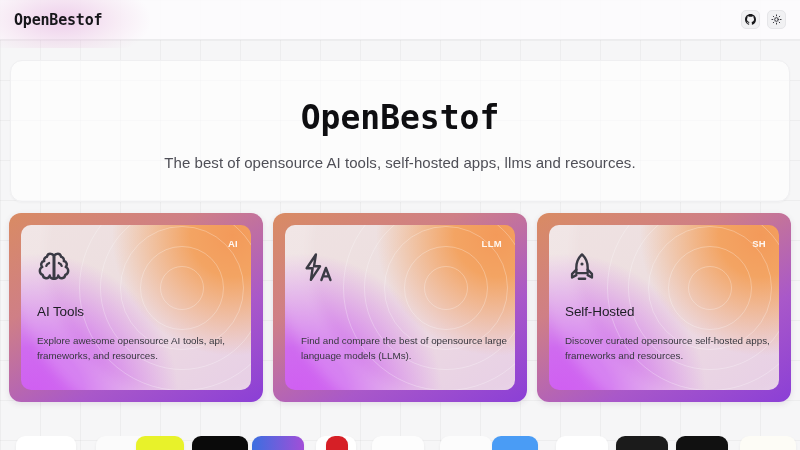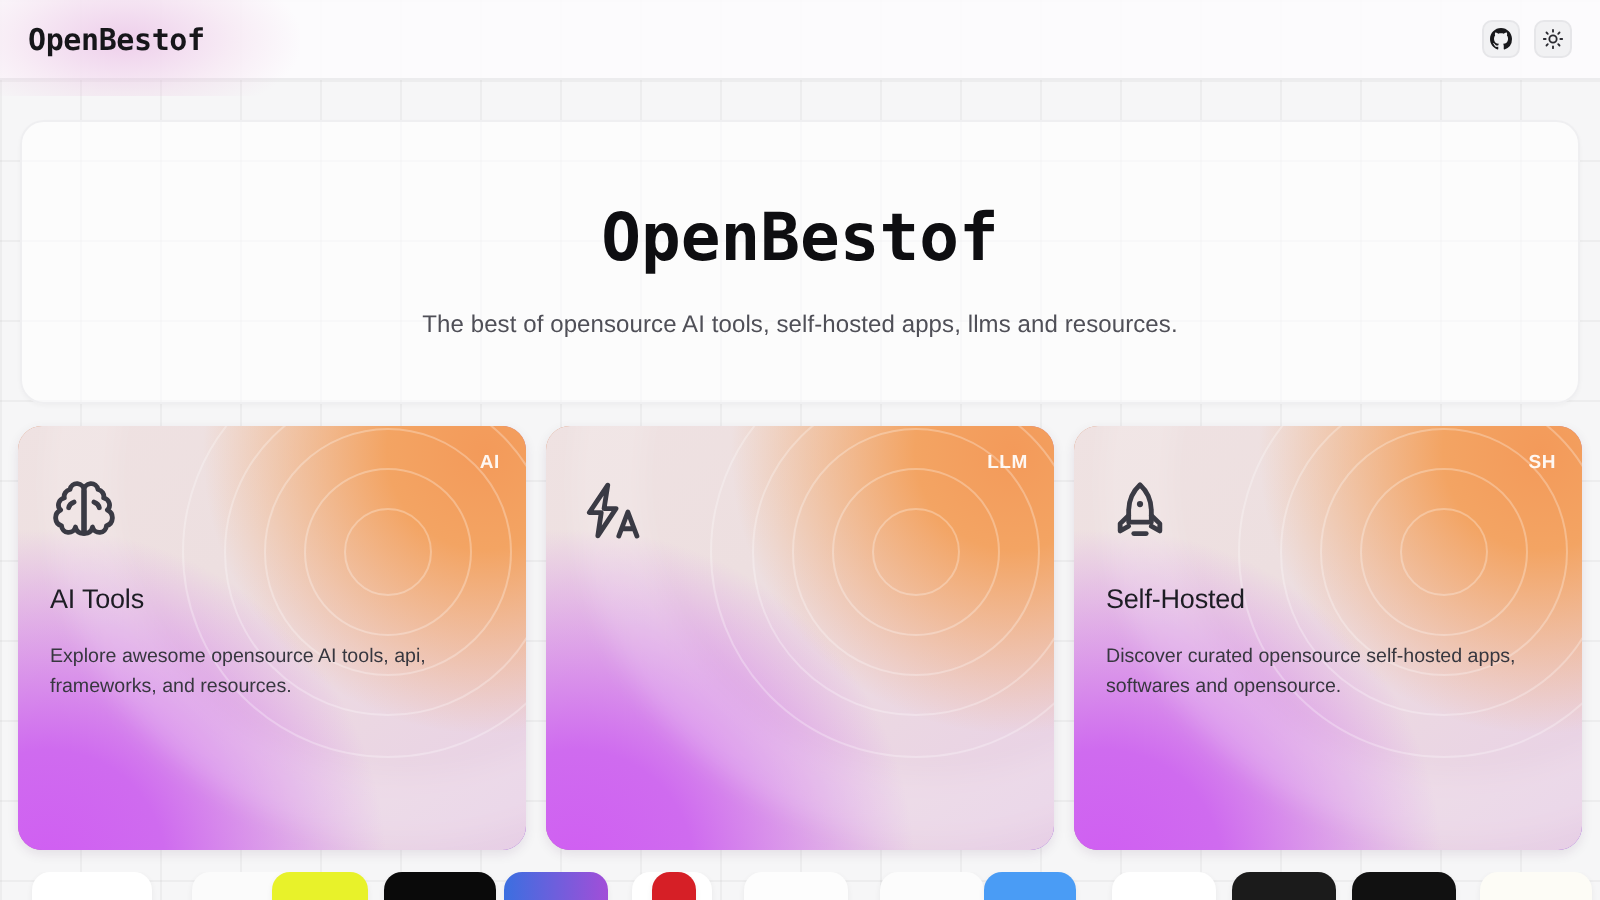--- a/index.html
+++ b/index.html
@@ -94,39 +94,39 @@
   #hero-title {
     font-family: "DejaVu Sans Mono", "Liberation Mono", monospace;
     font-size: 33px;
     font-weight: 700;
     color: #0e0e11;
     letter-spacing: 0px;
     margin-top: 6px;
   }
   #hero-sub {
     margin-top: 17px;
-    font-size: 12px;
+    font-size: 15px;
     color: #4f4f57;
     letter-spacing: 0.05px;
   }
 
   
   #cards {
     position: absolute;
     left: 9px; top: 213px;
     width: 782px;
     display: flex;
     gap: 10px;
   }
   .card {
     position: relative;
     width: 254px;
-    height: 212px;
+    height: 189px;
     border-radius: 12px;
-    padding: 0;
+    padding: 12px;
     background: linear-gradient(150deg, #d98b63 0%, #cf7f86 32%, #a958c9 68%, #8b3fd6 100%);
     box-shadow: 0 2px 6px rgba(60,20,70,0.10);
     cursor: pointer;
     overflow: hidden;
   }
   .card-inner {
     position: relative;
     width: 100%; height: 100%;
     border-radius: 10px;
     overflow: hidden;
@@ -286,20 +286,21 @@
             <i class="r4"></i>
             <i class="r5"></i>
         </div>
         <div class="badge">LLM</div>
         <div class="card-icon">
           <svg viewBox="0 0 24 24" fill="none" stroke="currentColor" stroke-width="1.7" stroke-linecap="round" stroke-linejoin="round">
             <path d="M10.5 2.5 4 12.2h4.2L7 20.4l6.4-9.6H9.2z"></path>
             <path d="M14.4 20.5 17.6 12l3.2 8.5M15.5 17.9h4.2"></path>
           </svg>
         </div>
+        <div class="card-desc">Find and compare the best of opensource large language models (LLMs).</div>
       </div>
     </div>
 
     <div class="card">
       <div class="card-inner">
         <div class="arc"></div>
         <div class="ripples">
           <i class="r1"></i>
             <i class="r2"></i>
             <i class="r3"></i>
@@ -309,21 +310,21 @@
         <div class="badge">SH</div>
         <div class="card-icon">
           <svg viewBox="0 0 24 24" fill="none" stroke="currentColor" stroke-width="1.7" stroke-linecap="round" stroke-linejoin="round">
             <path d="M12 2.4c2.6 2.4 4 5.8 4 9.3v3.9H8v-3.9c0-3.5 1.4-6.9 4-9.3z"></path>
             <circle cx="12" cy="9.2" r="1.1" fill="currentColor" stroke="none"></circle>
             <path d="M8 13.2 5 16.1v2.6l3-1.7M16 13.2l3 2.9v2.6l-3-1.7"></path>
             <path d="M9.8 19.6h4.4"></path>
           </svg>
         </div>
         <div class="card-title">Self-Hosted</div>
-        <div class="card-desc">Discover curated opensource self-hosted apps, softwares and opensource.</div>
+        <div class="card-desc">Discover curated opensource self-hosted apps, frameworks and resources.</div>
       </div>
     </div>
 
   </div>
 
   <div id="strip">
       <div class="tile" style="position: absolute; left: 16px; top: 0px; width: 60px; background: rgb(255, 255, 255);"></div>
       <div class="tile" style="position: absolute; left: 96px; top: 0px; width: 60px; background: rgb(251, 251, 251);"></div>
       <div class="tile" style="position: absolute; left: 136px; top: 0px; width: 48px; background: rgb(232, 242, 42);"></div>
       <div class="tile" style="position: absolute; left: 192px; top: 0px; width: 56px; background: rgb(10, 10, 10);"></div>

